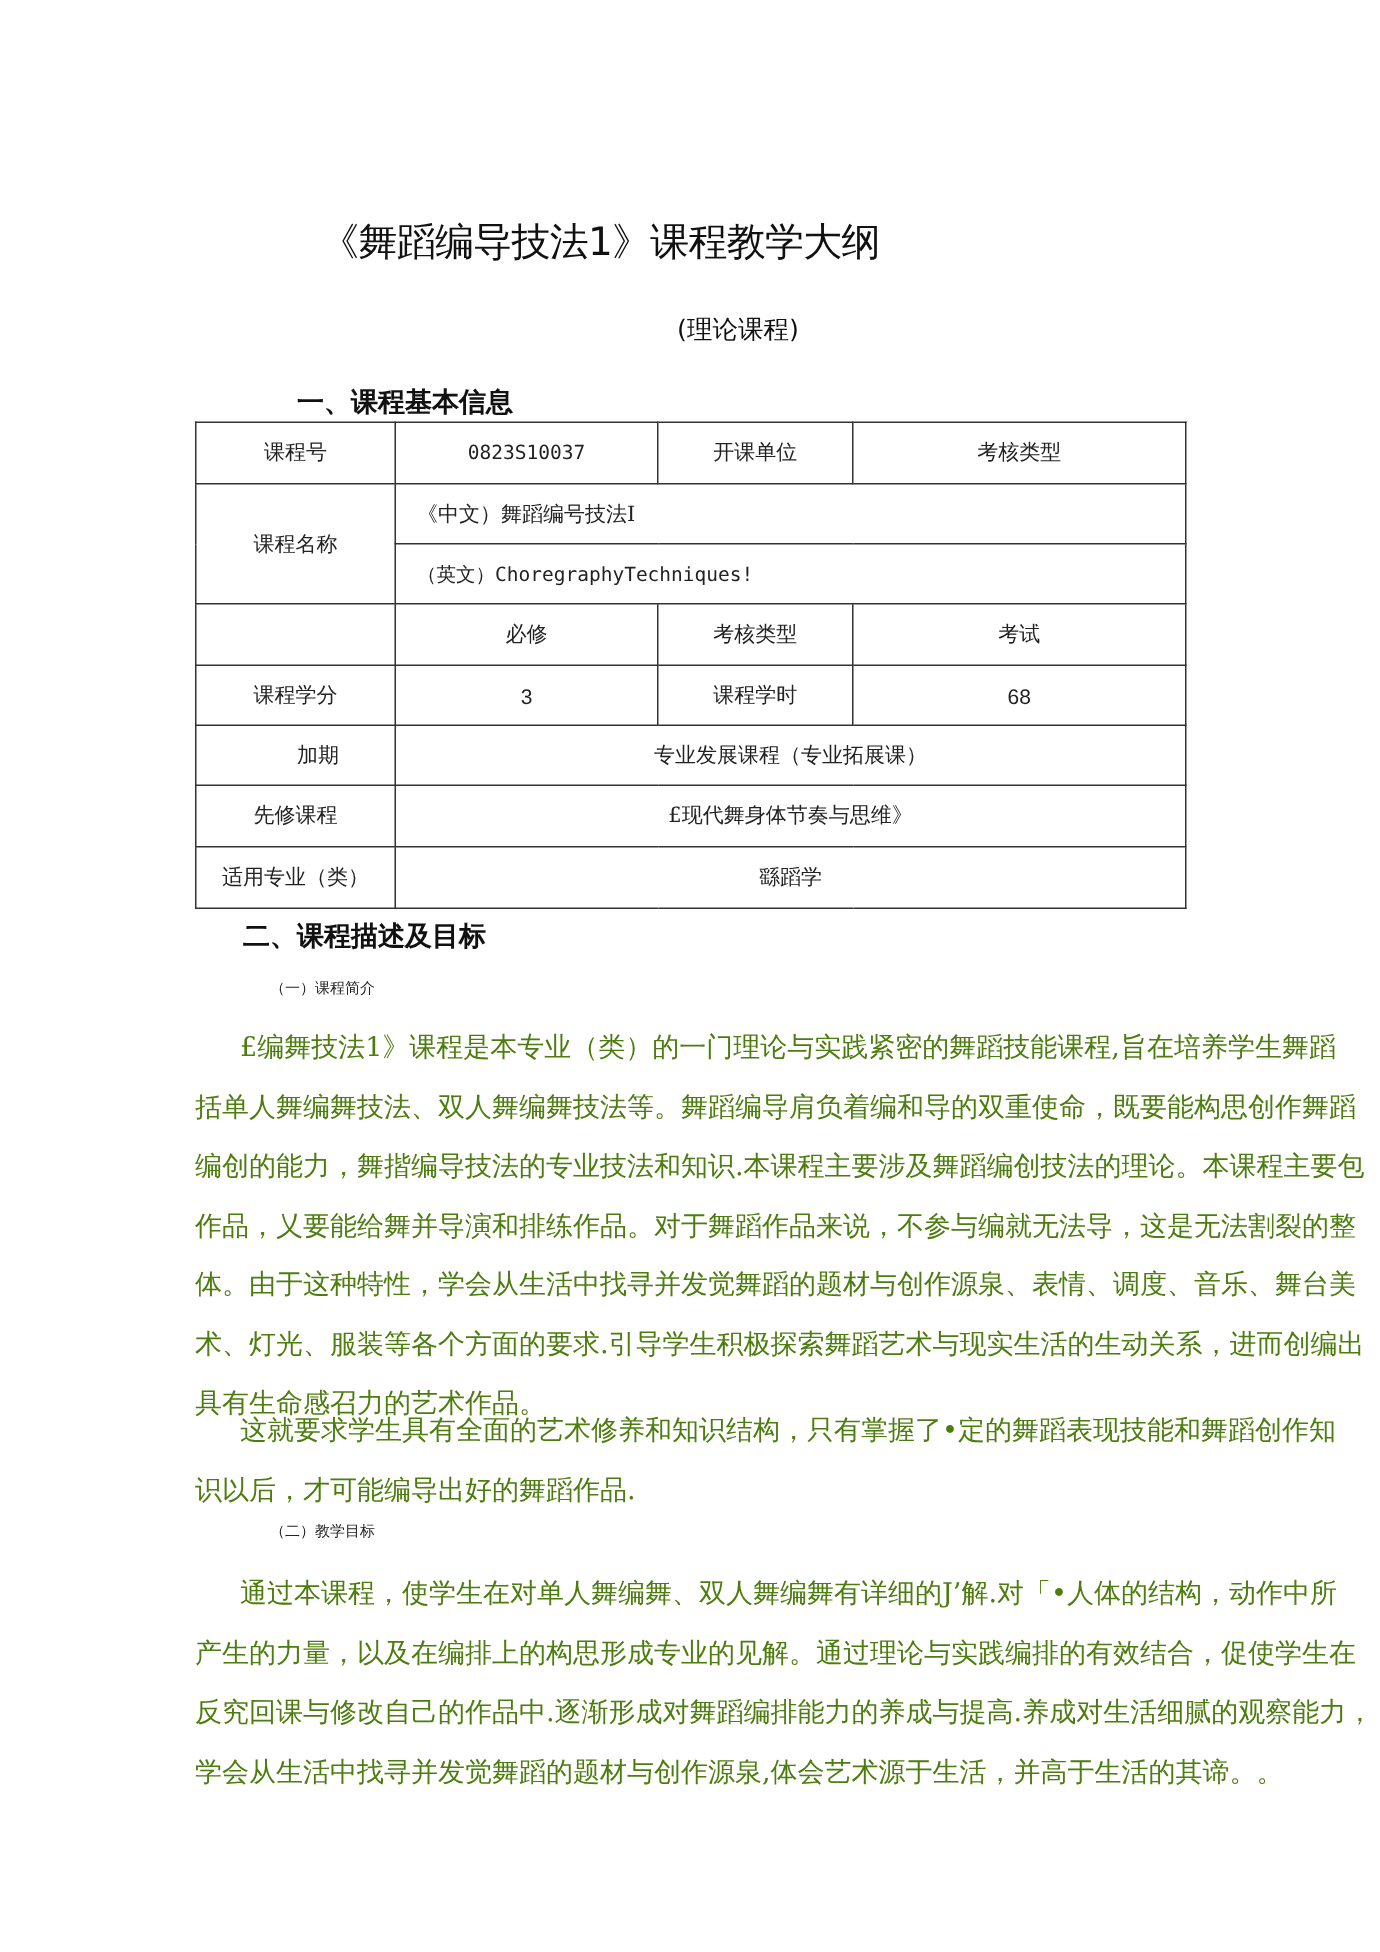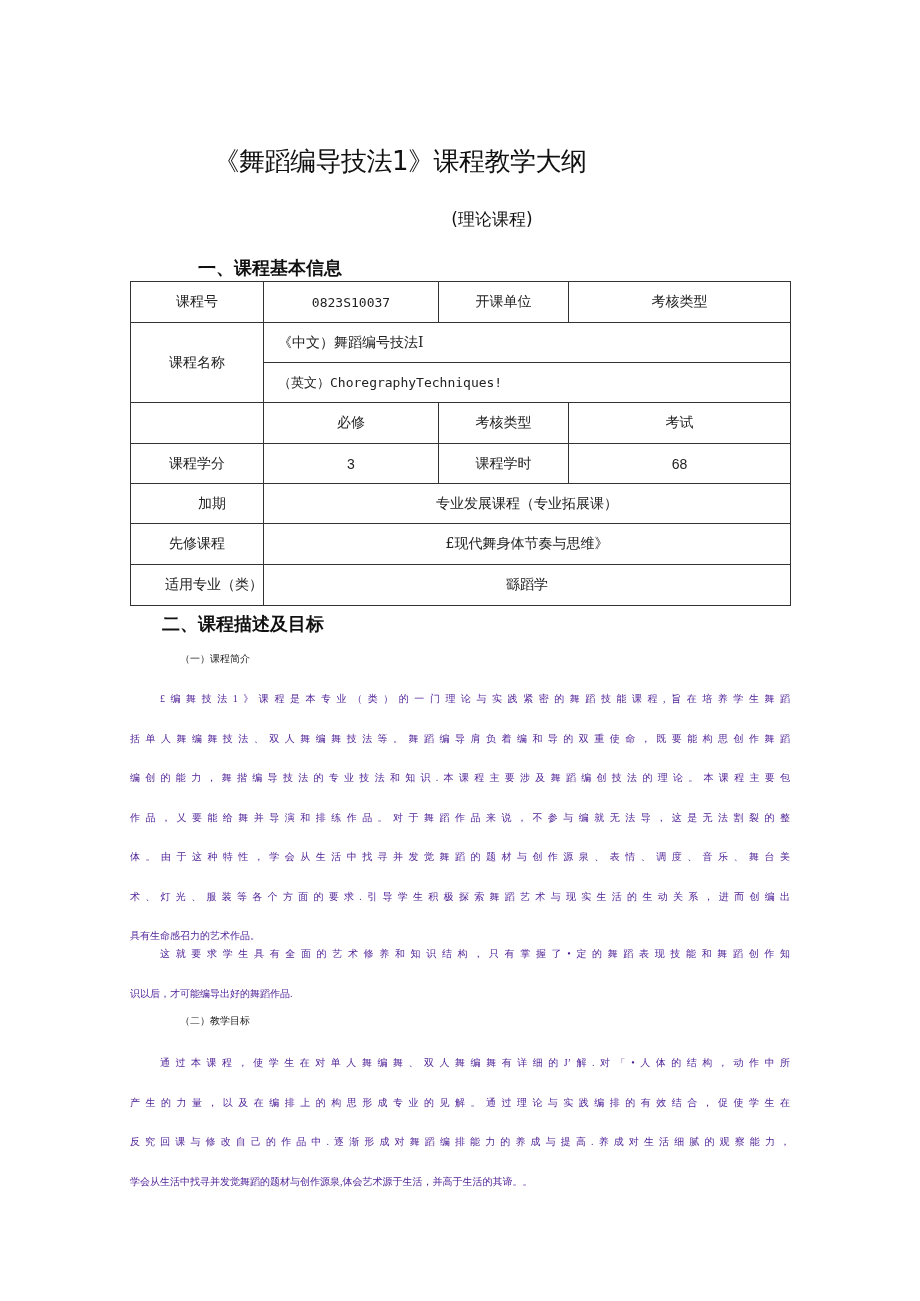--- a/index.html
+++ b/index.html
@@ -27,31 +27,31 @@
       position: absolute; left: 130px; top: 281px; width: 660px;
       border-collapse: collapse; table-layout: fixed;
       font-size: 14px;
     }
     table.info td {
       border: 1px solid #333; text-align: center; vertical-align: middle;
       padding: 0; height: 39px; color: #222;
     }
     table.info td.left { text-align: left; padding-left: 14px; }
     table.info td.lbl-left { text-align: center; padding-left: 30px; }
-    table.info td.lbl-tight { text-align: right; padding-left: 0; }
+    table.info td.lbl-tight { text-align: center; padding-left: 0; }
     table.info td.mono { font-family: "DejaVu Sans Mono", "Liberation Mono", monospace; font-size: 13px; }
     table.info td.num { font-family: "Liberation Sans", sans-serif; font-size: 14px; }
     .h2 {
       position: absolute; left: 180px;
       font-size: 10px; color: #222;
     }
     .para {
       position: absolute; left: 130px; width: 660px;
-      font-size: 10px; line-height: 39.5px; color: #4c1d95;
-      text-align: justify; margin: 0; font-family: Liberation Serif, serif;
+      font-size: 18px; line-height: 39.5px; color: #4d7c0f;
+      text-align: justify; margin: 0;
     }
     .para .line { display: block; white-space: nowrap; text-align-last: justify; }
     .para .line.last { text-align-last: left; }
     .para .line.indent { padding-left: 30px; }
   </style>
 </head>
 <body>
 
 <div>
 

